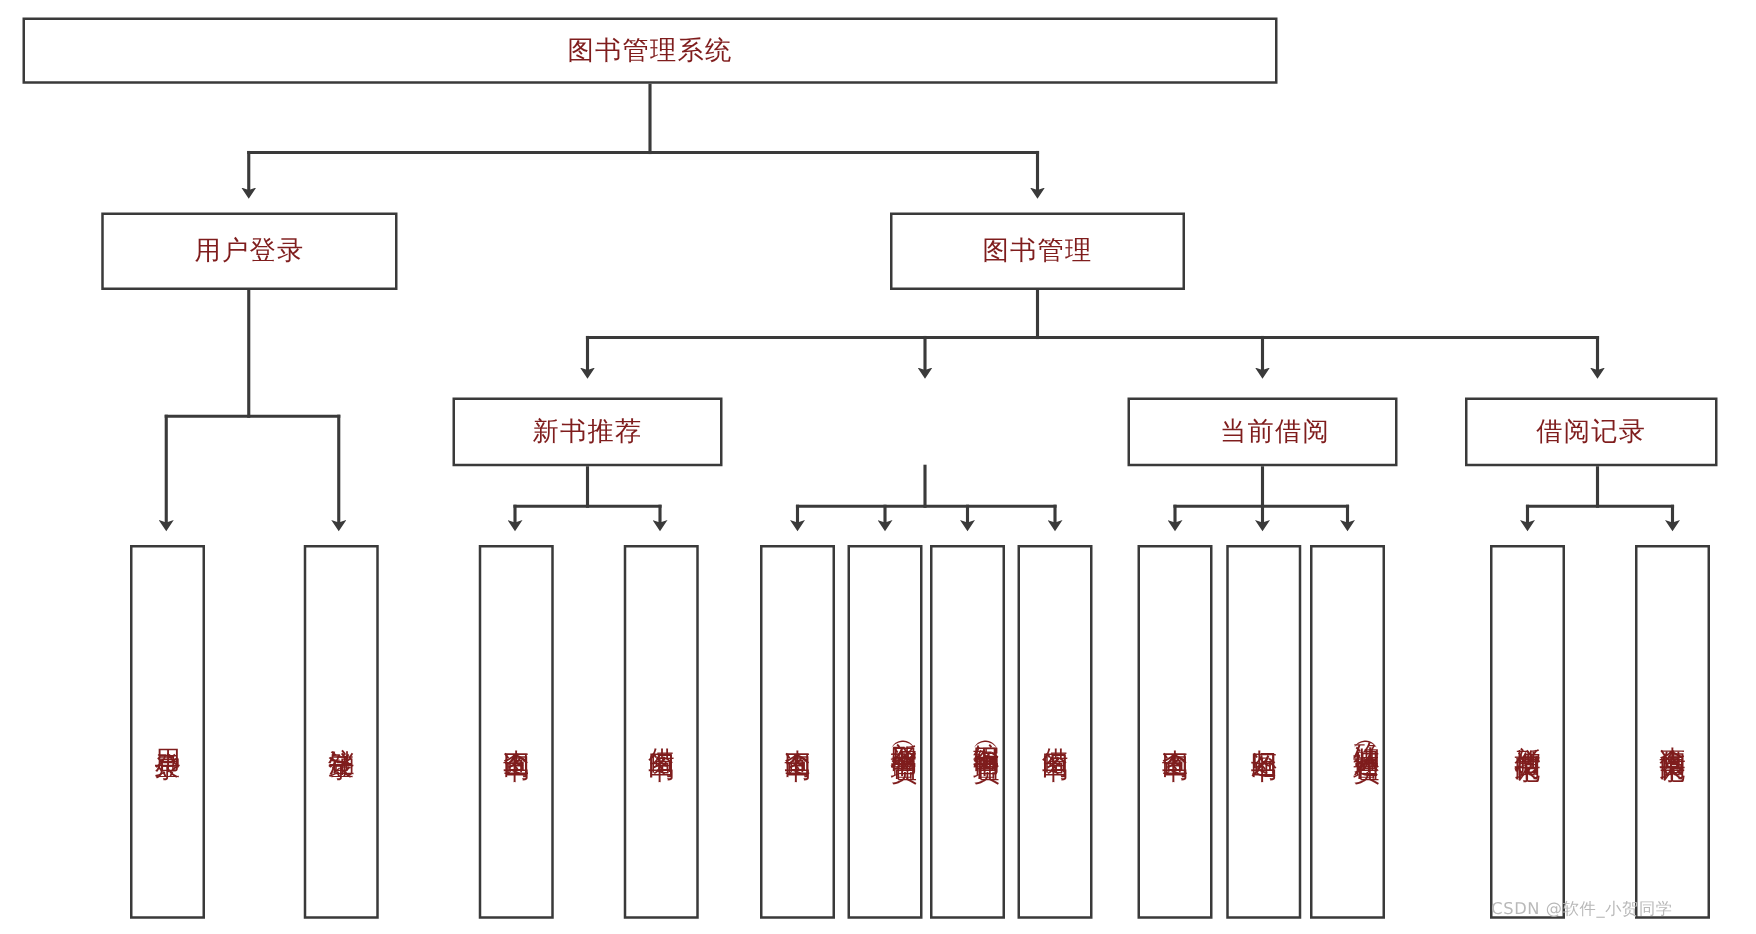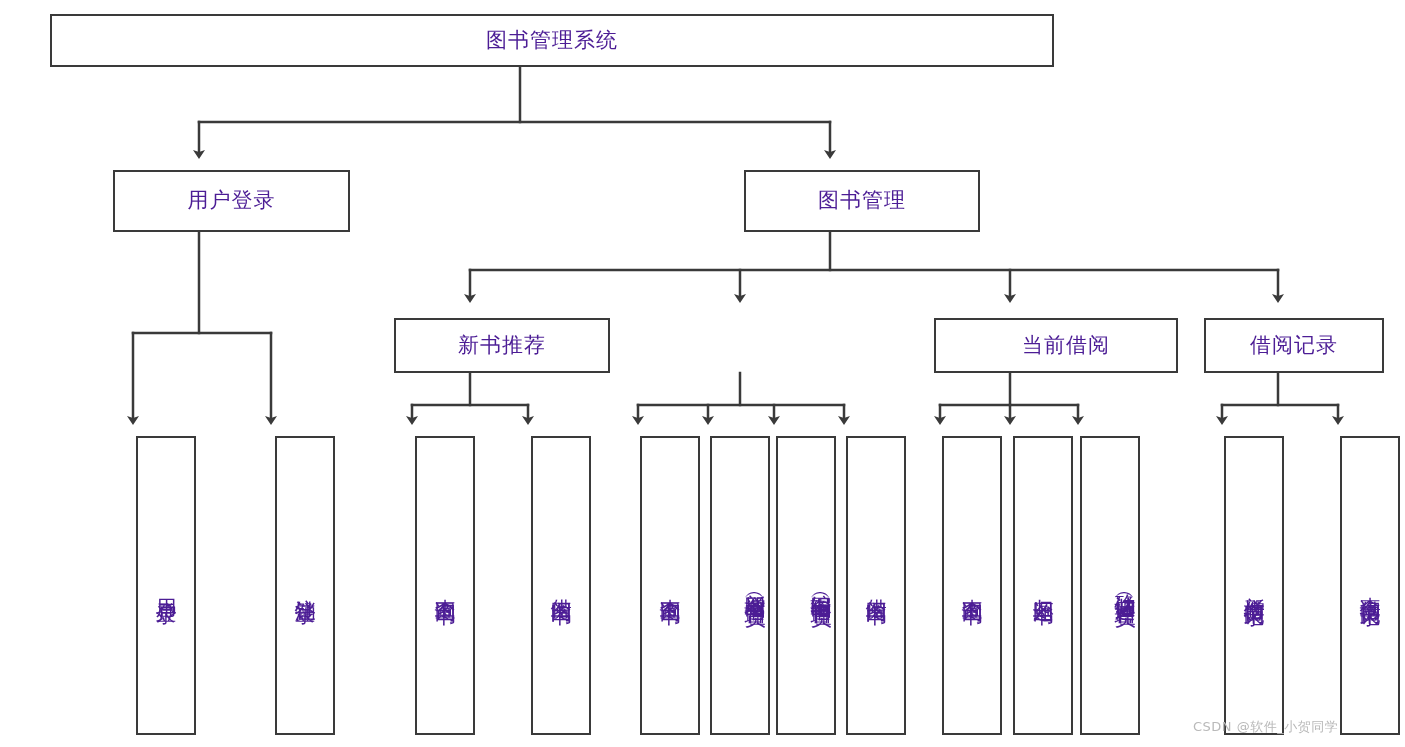--- a/index.html
+++ b/index.html
@@ -24,22 +24,21 @@
     pointer-events: none;
   }
   .node {
     position: absolute;
     box-sizing: border-box;
     border: 2px solid #3a3a3a;
     background: #ffffff;
     display: flex;
     align-items: center;
     justify-content: center;
-    color: #4c1d95;
-    margin-left: 32px;
+    color: #7f1d1d;
   }
   .node.horiz {
     font-size: 21px;
     letter-spacing: 1px;
     line-height: 1.1;
   }
   .node.vert {
     writing-mode: vertical-rl;
     text-orientation: upright;
     font-size: 21px;
@@ -126,24 +125,24 @@
   <div class="node horiz" style="left:81px; top:170px; width:237px; height:62px;">
     <span>用户登录</span>
   </div>
   <div class="node horiz" style="left:712px; top:170px; width:236px; height:62px;">
     <span>图书管理</span>
   </div>
 
   <div class="node horiz" style="left:362px; top:318px; width:216px; height:55px;text-align:right;">
     <span>新书推荐</span>
   </div>
-  <div class="node horiz" style="left:902px; top:318px; width:244px; height:55px;padding-left:20px;">
+  <div class="node horiz" style="left:902px; top:318px; width:216px; height:55px;padding-left:20px;">
     <span>当前借阅</span>
   </div>
-  <div class="node horiz" style="left:1172px; top:318px; width:180px; height:55px;">
+  <div class="node horiz" style="left:1172px; top:318px; width:202px; height:55px;">
     <span>借阅记录</span>
   </div>
 
   <div class="node vert" style="left:104px; top:436px; width:60px; height:299px; align-items:center;">
     <span>用户登录</span>
   </div>
   <div class="node vert" style="left:243px; top:436px; width:60px; height:299px; align-items:center;">
     <span>注销登录</span>
   </div>
 

